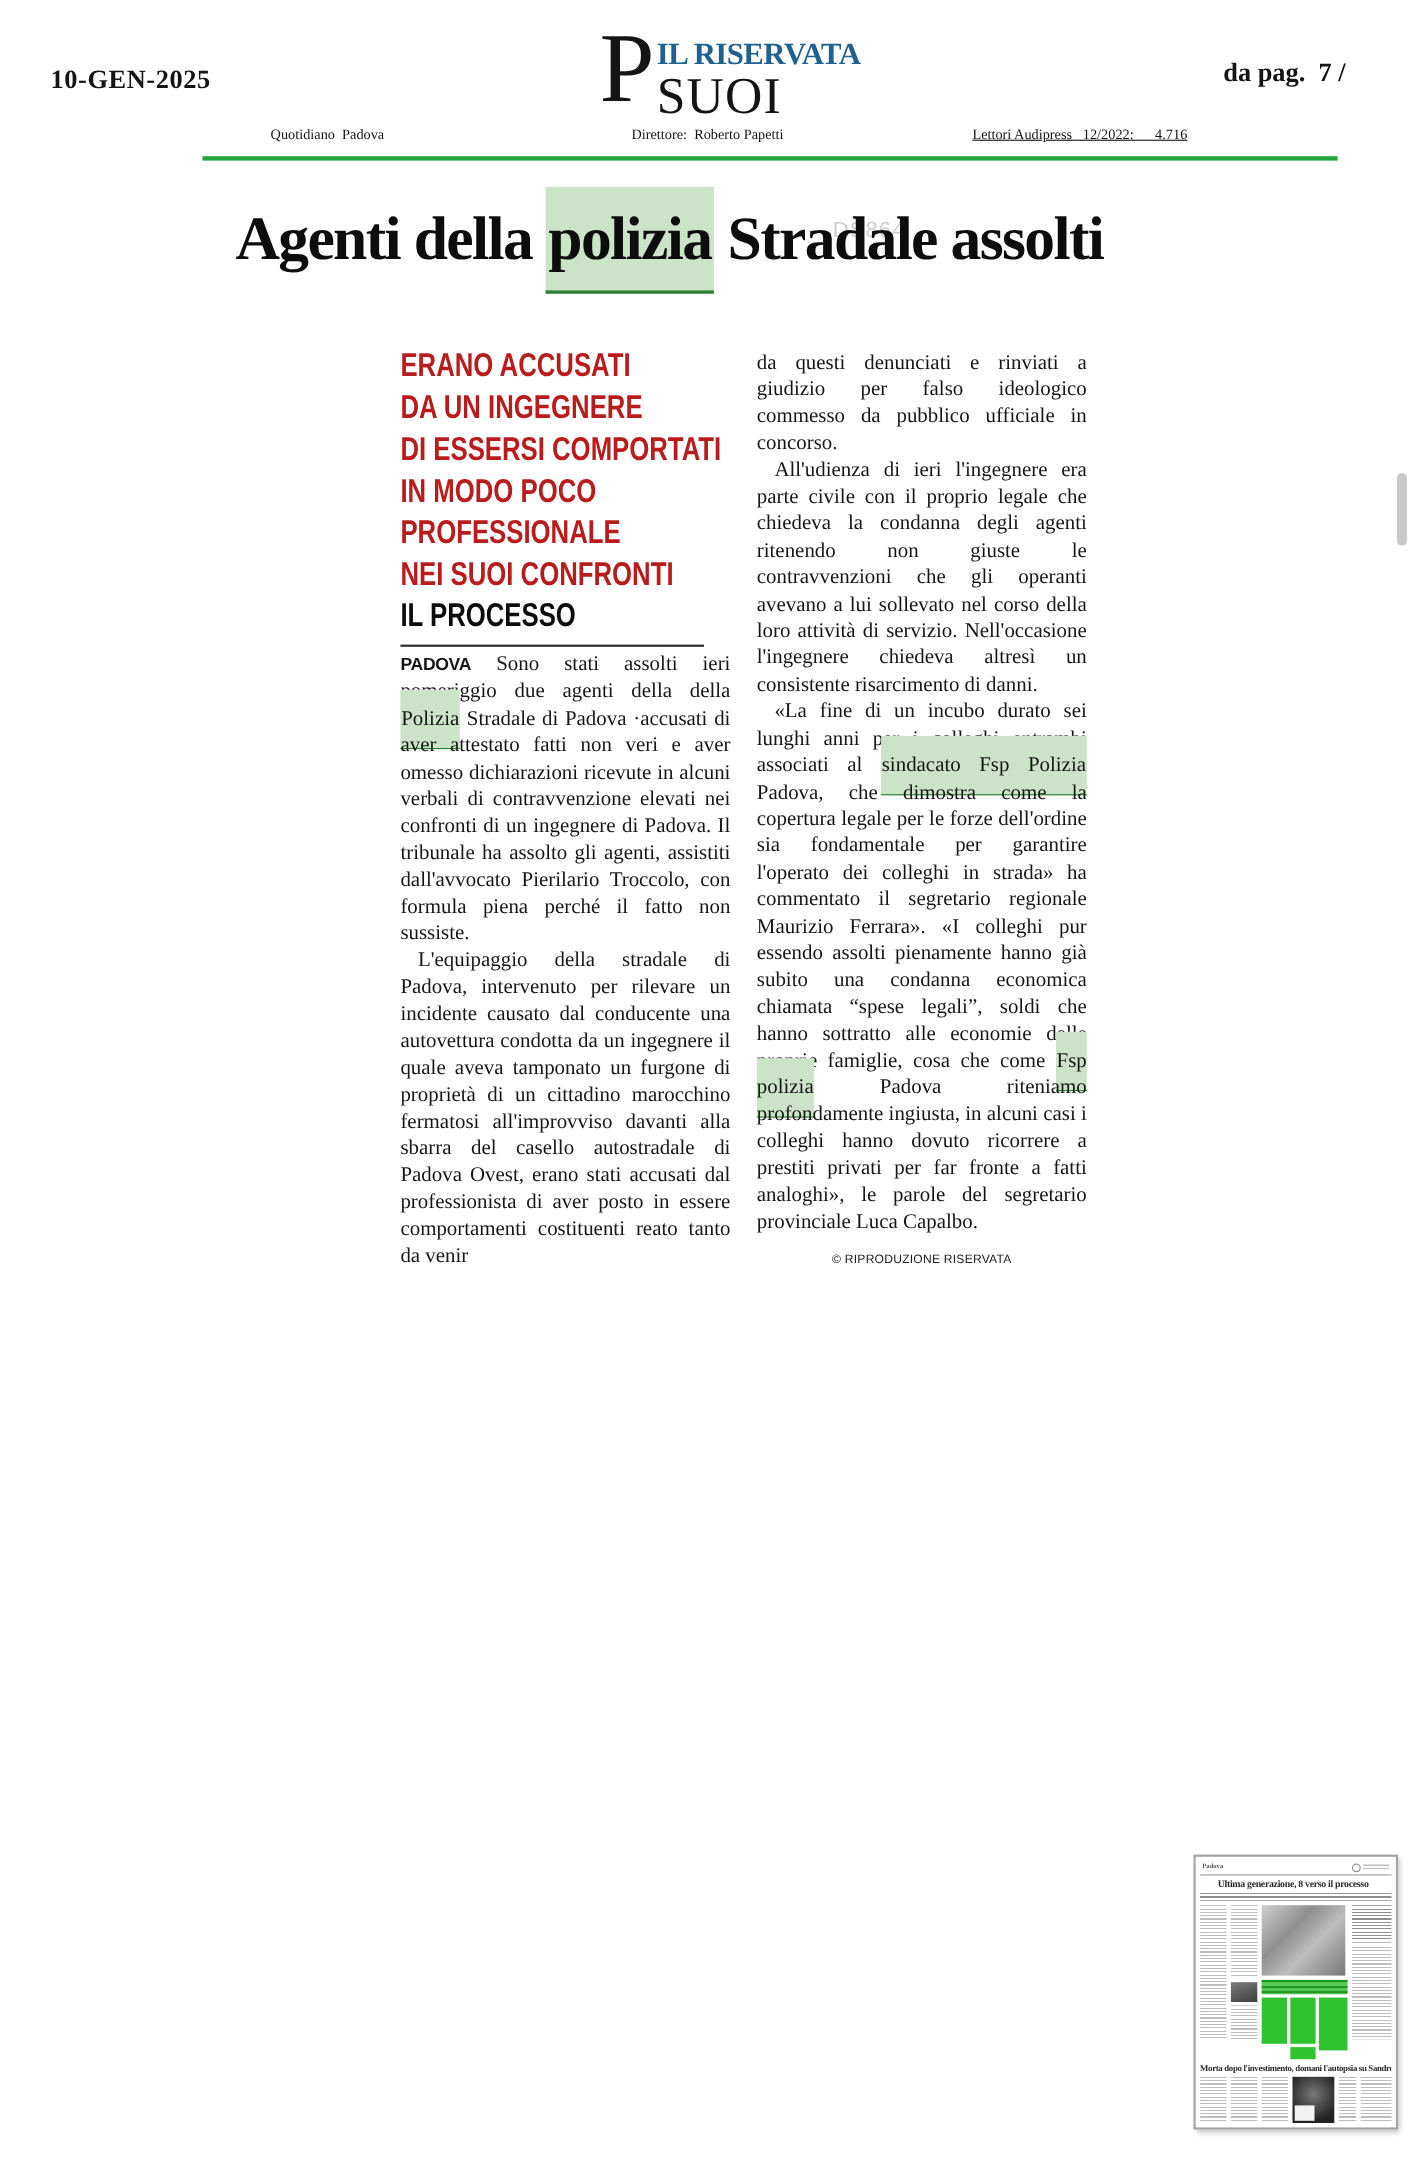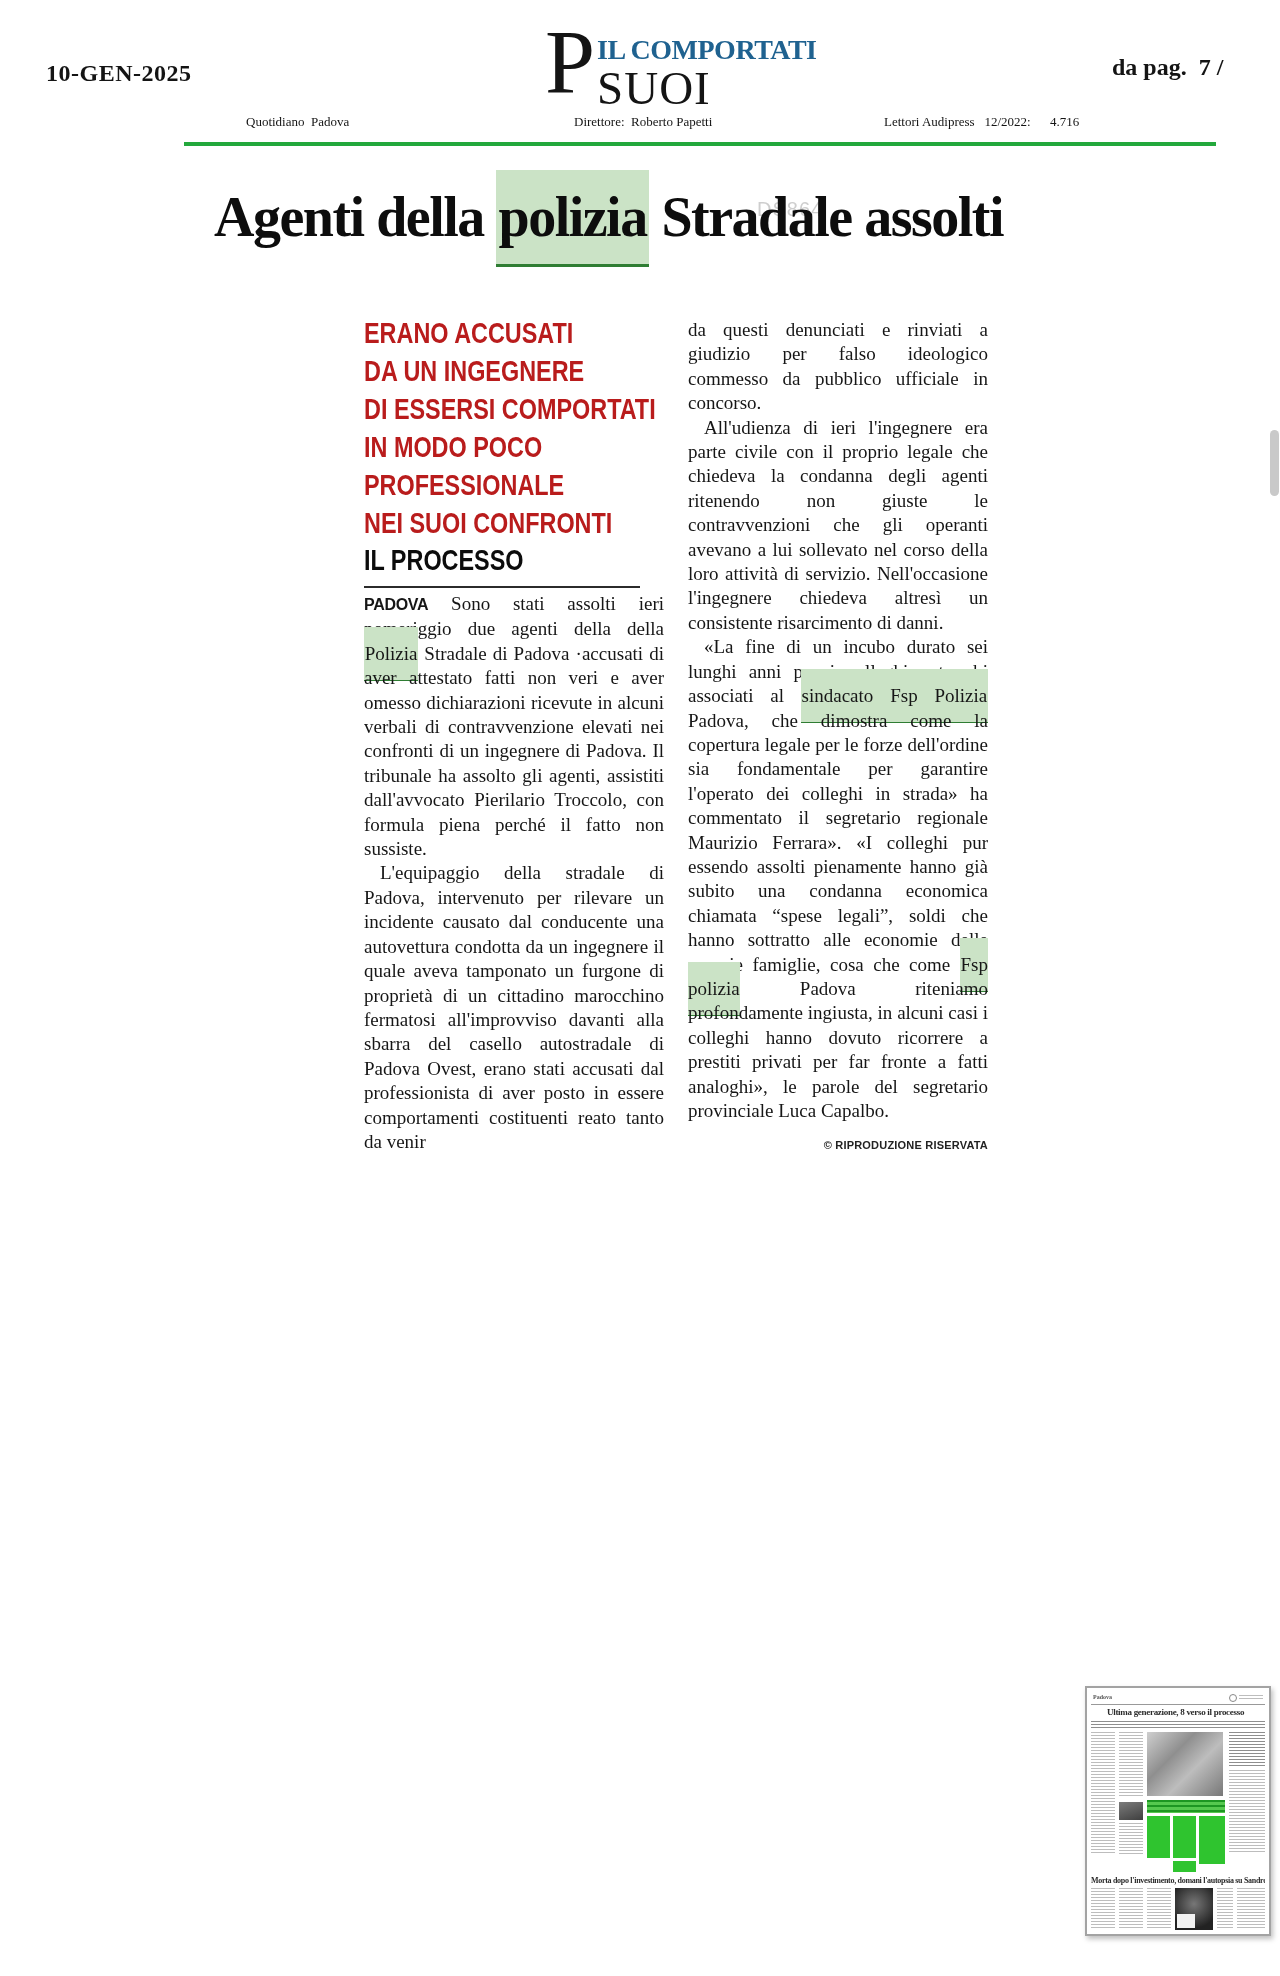--- a/index.html
+++ b/index.html
@@ -13,21 +13,21 @@
   .masthead{position:absolute;left:545px;top:26px;display:flex;}
   .big-p{font-size:90px;line-height:.82;font-weight:500;}
   .mast-right{margin-left:2px;}
   .mast-blue{font-size:28px;font-weight:bold;color:#1f6290;letter-spacing:-.5px;margin-top:8px;}
   .mast-city{font-size:47px;letter-spacing:1px;margin-top:-5px;font-weight:500;}
 
   .info-bar{position:absolute;left:0;top:114px;width:1280px;height:22px;font-size:13px;}
   .info-bar span{position:absolute;white-space:pre;}
   .info-left{left:246px;}
   .info-center{left:574px;}
-  .info-right{left:884px;}
+  .info-right{left:884px;text-decoration:underline;}
 
   .green-rule{position:absolute;left:184px;top:142px;width:1032px;height:4px;background:#23a83c;}
 
   
   .headline{position:absolute;left:214px;top:146px;width:960px;
             font-size:56px;line-height:66px;font-weight:bold;letter-spacing:-1.5px;color:#0d0d0d;}
   .hl{background:#cbe3c6;border-bottom:.07em solid #2f7d33;padding:16px .04em;}
   .watermark{position:absolute;font-family:"Liberation Sans",sans-serif;font-size:20px;
              color:#c6c6c6;letter-spacing:1px;opacity:.85;z-index:0;}
   .wm1{left:505px;top:198px;}
@@ -42,22 +42,22 @@
           transform:scaleX(.78);transform-origin:left center;white-space:nowrap;}
   .kicker-rule{position:absolute;left:364px;top:586px;width:276px;height:2px;background:#2b2b2b;}
 
   
   .col{position:absolute;width:300px;font-size:19px;line-height:24.4px;text-align:justify;color:#161616;}
   .col1{left:364px;top:592px;}
   .col2{left:688px;top:318px;}
   .col p{margin:0;}
   .col p.ind{text-indent:16px;}
   .lead{font-family:"Liberation Sans",sans-serif;font-weight:bold;font-size:16px;letter-spacing:-.3px;}
-  .copyright{margin-top:10px;text-align:right;font-family:"Liberation Sans",sans-serif;
-             font-size:11px;font-weight:bold;color:#222;letter-spacing:.2px;}
+  .copyright{margin-top:10px;text-align:center;font-family:"Liberation Sans",sans-serif;
+             font-size:11px;font-weight:normal;color:#222;letter-spacing:.2px;}
 
   
   .scroll-thumb{position:absolute;right:1px;top:430px;width:9px;height:66px;background:#c9c9c9;border-radius:5px;}
 
   
   .thumb{position:absolute;left:1085px;top:1686px;width:186px;height:250px;background:#fff;
          border:2px solid #a3a3a3;box-shadow:2px 3px 5px rgba(0,0,0,.25);box-sizing:border-box;}
   .thumb-inner{position:absolute;left:4px;top:4px;width:174px;height:238px;}
   .t{background-image:repeating-linear-gradient(to bottom,#bdbdbd 0,#bdbdbd 1px,transparent 1px,transparent 3px);}
   .t-dark{background-image:repeating-linear-gradient(to bottom,#8e8e8e 0,#8e8e8e 1px,transparent 1px,transparent 3px);}
@@ -96,21 +96,21 @@
 </head>
 <body>
 
 <div class="page">
 
   <div class="clip-date">10-GEN-2025</div>
 
   <div class="masthead">
     <span class="big-p">P</span>
     <span class="mast-right">
-      <div class="mast-blue">IL COMPORTATI</div>
+      <div class="mast-blue">IL RISERVATA</div>
       <div class="mast-city">SUOI</div>
     </span>
   </div>
 
   <div class="from-page">da pag.  7 /</div>
 
   <div class="info-bar">
     <span class="info-left">Quotidiano  Padova</span>
     <span class="info-center">Direttore:  Roberto Papetti</span>
     <span class="info-right">Lettori Audipress   12/2022:      4.716</span>

